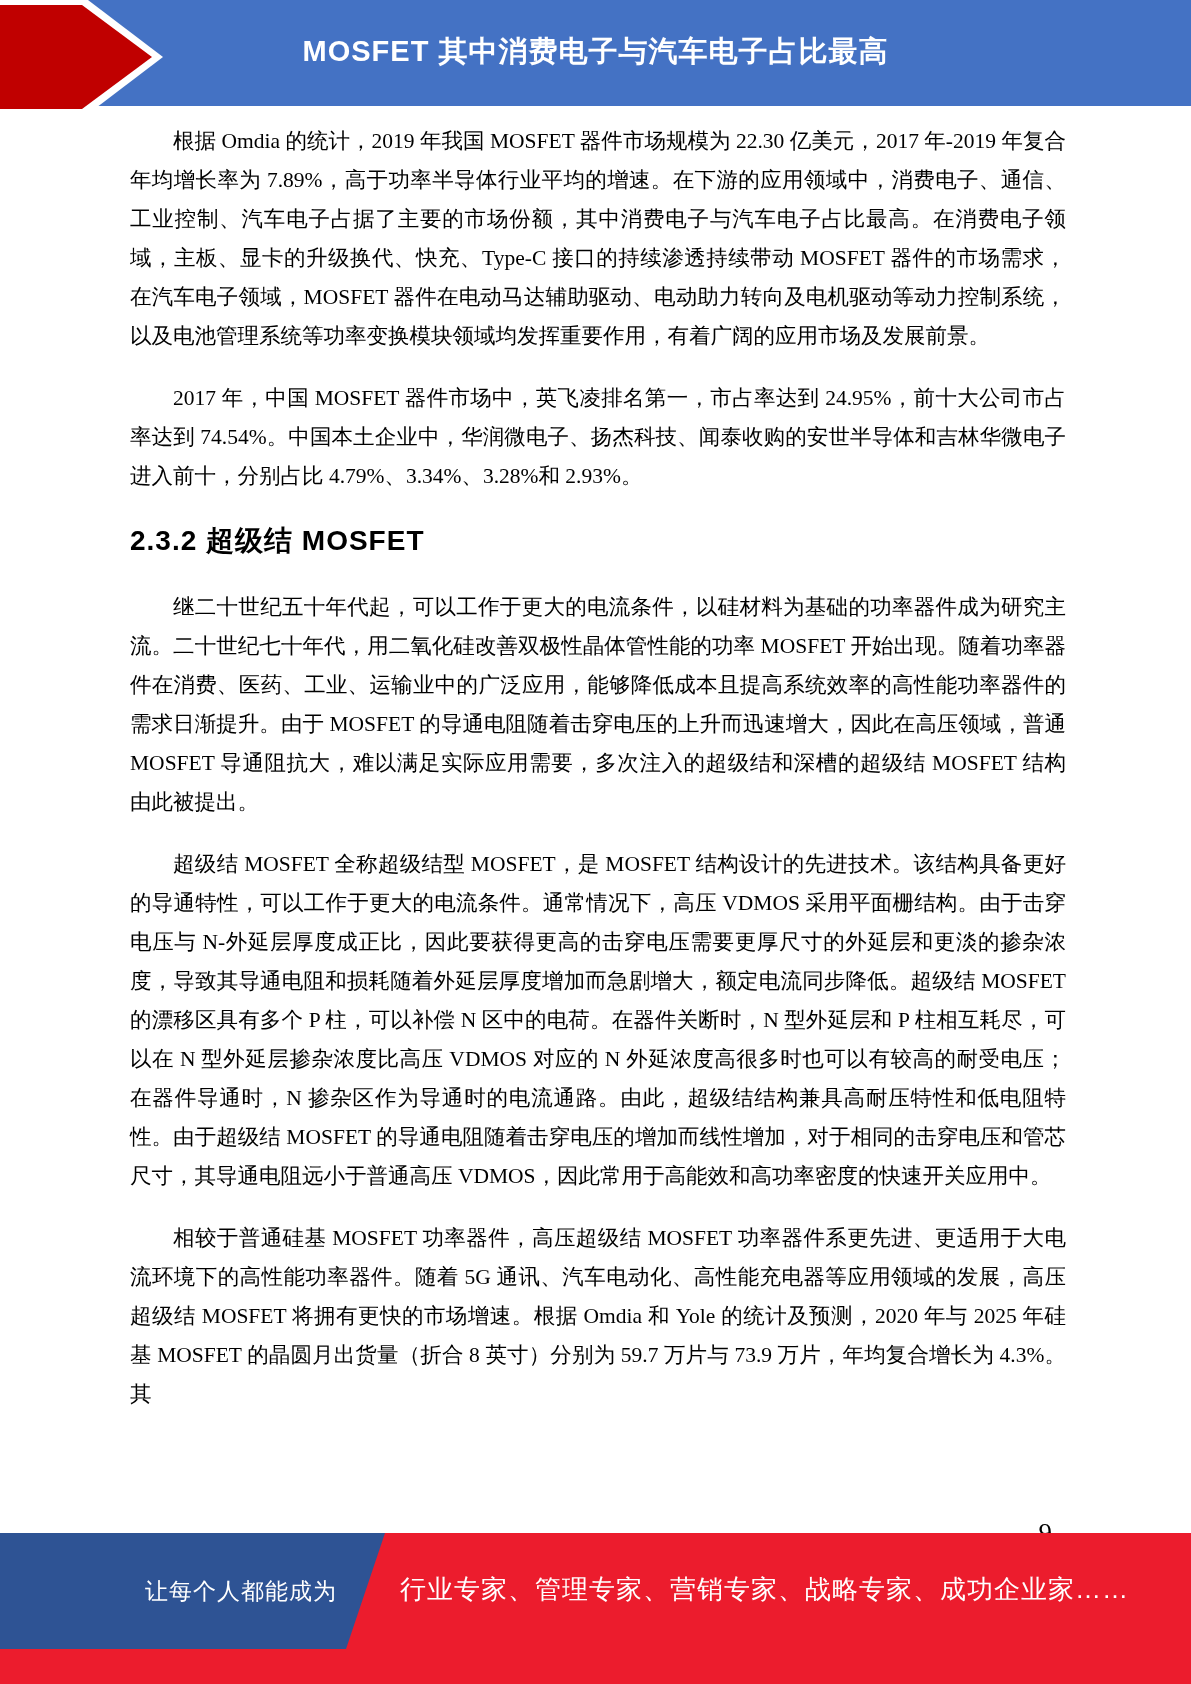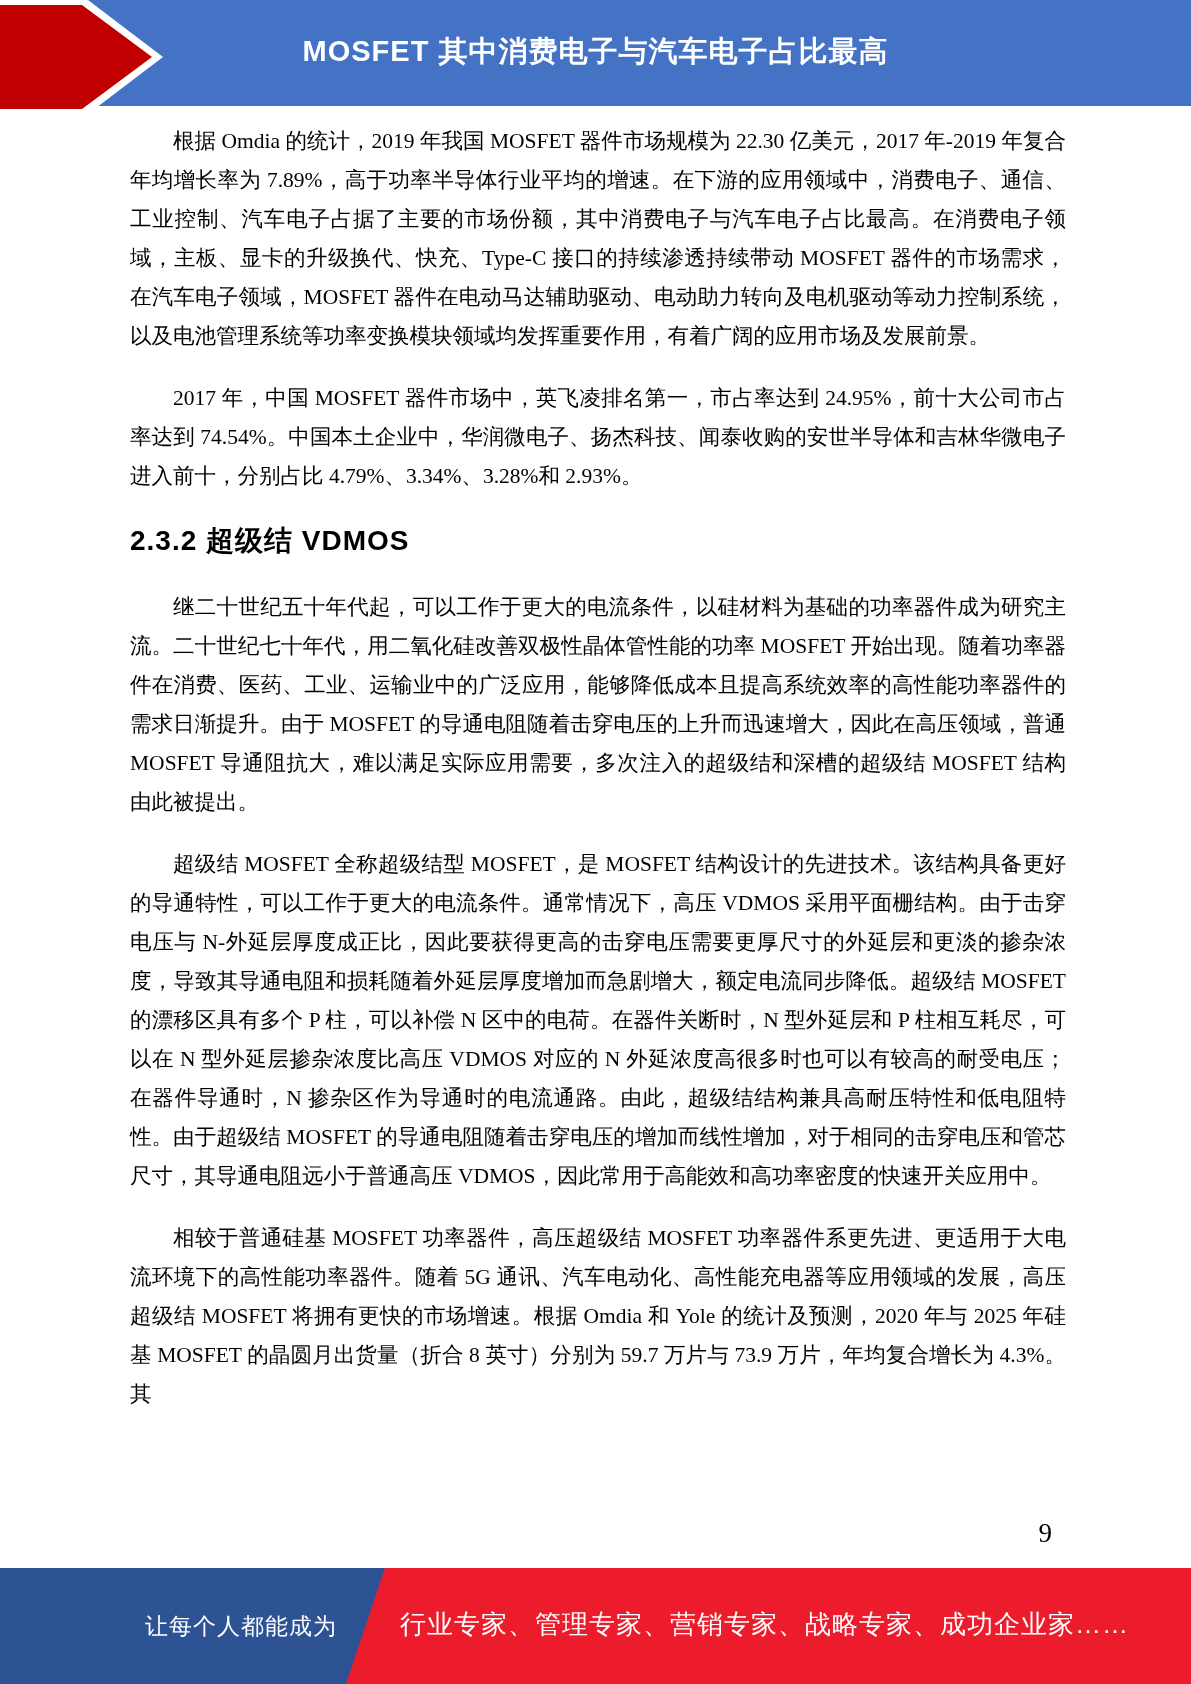--- a/index.html
+++ b/index.html
@@ -39,21 +39,21 @@
     font-family:"Liberation Sans","DejaVu Sans",sans-serif;
     font-weight:bold;font-size:28px;letter-spacing:1px;
   }
   
   .page-number{
     position:absolute;top:1516px;right:139px;
     font-size:27px;line-height:34px;
   }
   
   .footer{
-    position:absolute;left:0;bottom:0;width:1191px;height:116px;
+    position:absolute;left:0;bottom:0;width:1191px;height:151px;
     background:#ec1c2d;
   }
   .footer-wedge{
     position:absolute;left:0;top:0;width:400px;height:116px;
     background:#2e5394;
     clip-path:polygon(0 0,385px 0,346px 116px,0 116px);
   }
   .footer-left{
     position:absolute;left:145px;top:0;height:116px;line-height:116px;
     color:#ffffff;font-family:"Liberation Sans","DejaVu Sans",sans-serif;
@@ -75,21 +75,21 @@
       <polygon points="0,0 88,0 163,57 88,114 0,114" fill="#ffffff"></polygon>
       <polygon points="0,5 82,5 152,57 82,109 0,109" fill="#c00000"></polygon>
     </svg>
     <div class="header-title">MOSFET 其中消费电子与汽车电子占比最高</div>
   </div>
 
   <div class="content">
     <p class="indent">根据 Omdia 的统计，2019 年我国 MOSFET 器件市场规模为 22.30 亿美元，2017 年-2019 年复合年均增长率为 7.89%，高于功率半导体行业平均的增速。在下游的应用领域中，消费电子、通信、工业控制、汽车电子占据了主要的市场份额，其中消费电子与汽车电子占比最高。在消费电子领域，主板、显卡的升级换代、快充、Type-C 接口的持续渗透持续带动 MOSFET 器件的市场需求，在汽车电子领域，MOSFET 器件在电动马达辅助驱动、电动助力转向及电机驱动等动力控制系统，以及电池管理系统等功率变换模块领域均发挥重要作用，有着广阔的应用市场及发展前景。</p>
     <p class="indent">2017 年，中国 MOSFET 器件市场中，英飞凌排名第一，市占率达到 24.95%，前十大公司市占率达到 74.54%。中国本土企业中，华润微电子、扬杰科技、闻泰收购的安世半导体和吉林华微电子进入前十，分别占比 4.79%、3.34%、3.28%和 2.93%。</p>
 
-    <h2 class="section-heading">2.3.2 超级结 VDMOS</h2>
+    <h2 class="section-heading">2.3.2 超级结 MOSFET</h2>
 
     <p class="indent">继二十世纪五十年代起，可以工作于更大的电流条件，以硅材料为基础的功率器件成为研究主流。二十世纪七十年代，用二氧化硅改善双极性晶体管性能的功率 MOSFET 开始出现。随着功率器件在消费、医药、工业、运输业中的广泛应用，能够降低成本且提高系统效率的高性能功率器件的需求日渐提升。由于 MOSFET 的导通电阻随着击穿电压的上升而迅速增大，因此在高压领域，普通 MOSFET 导通阻抗大，难以满足实际应用需要，多次注入的超级结和深槽的超级结 MOSFET 结构由此被提出。</p>
     <p class="indent">超级结 MOSFET 全称超级结型 MOSFET，是 MOSFET 结构设计的先进技术。该结构具备更好的导通特性，可以工作于更大的电流条件。通常情况下，高压 VDMOS 采用平面栅结构。由于击穿电压与 N-外延层厚度成正比，因此要获得更高的击穿电压需要更厚尺寸的外延层和更淡的掺杂浓度，导致其导通电阻和损耗随着外延层厚度增加而急剧增大，额定电流同步降低。超级结 MOSFET 的漂移区具有多个 P 柱，可以补偿 N 区中的电荷。在器件关断时，N 型外延层和 P 柱相互耗尽，可以在 N 型外延层掺杂浓度比高压 VDMOS 对应的 N 外延浓度高很多时也可以有较高的耐受电压；在器件导通时，N 掺杂区作为导通时的电流通路。由此，超级结结构兼具高耐压特性和低电阻特性。由于超级结 MOSFET 的导通电阻随着击穿电压的增加而线性增加，对于相同的击穿电压和管芯尺寸，其导通电阻远小于普通高压 VDMOS，因此常用于高能效和高功率密度的快速开关应用中。</p>
     <p class="indent">相较于普通硅基 MOSFET 功率器件，高压超级结 MOSFET 功率器件系更先进、更适用于大电流环境下的高性能功率器件。随着 5G 通讯、汽车电动化、高性能充电器等应用领域的发展，高压超级结 MOSFET 将拥有更快的市场增速。根据 Omdia 和 Yole 的统计及预测，2020 年与 2025 年硅基 MOSFET 的晶圆月出货量（折合 8 英寸）分别为 59.7 万片与 73.9 万片，年均复合增长为 4.3%。其</p>
   </div>
 
   <div class="page-number">9</div>
 
   <div class="footer">
     <div class="footer-wedge"></div>

